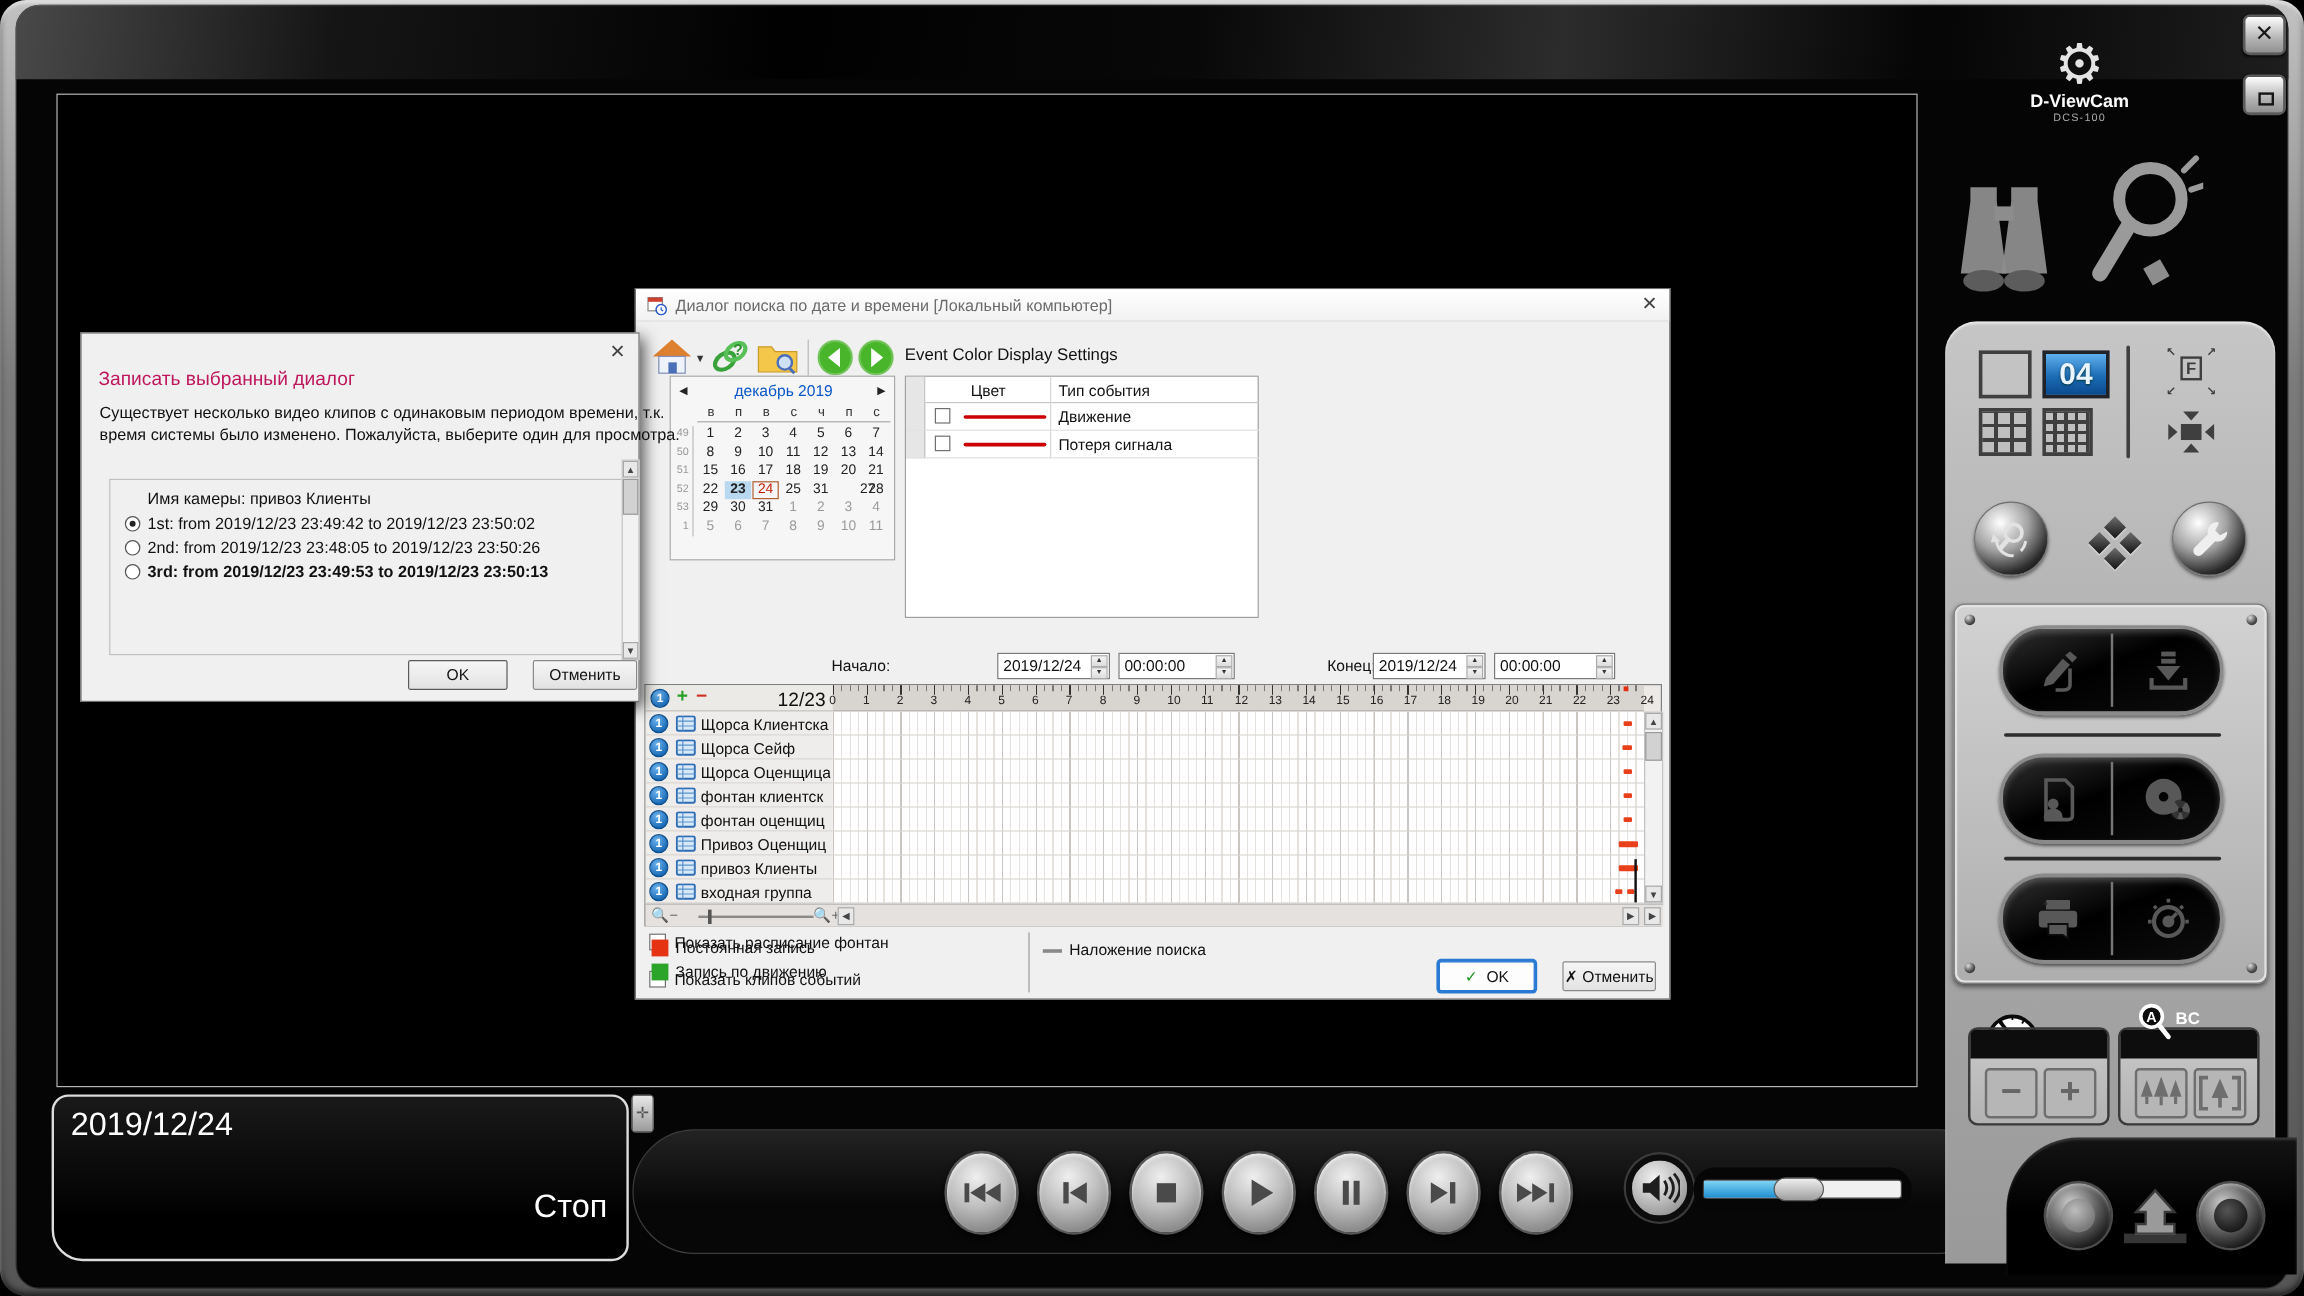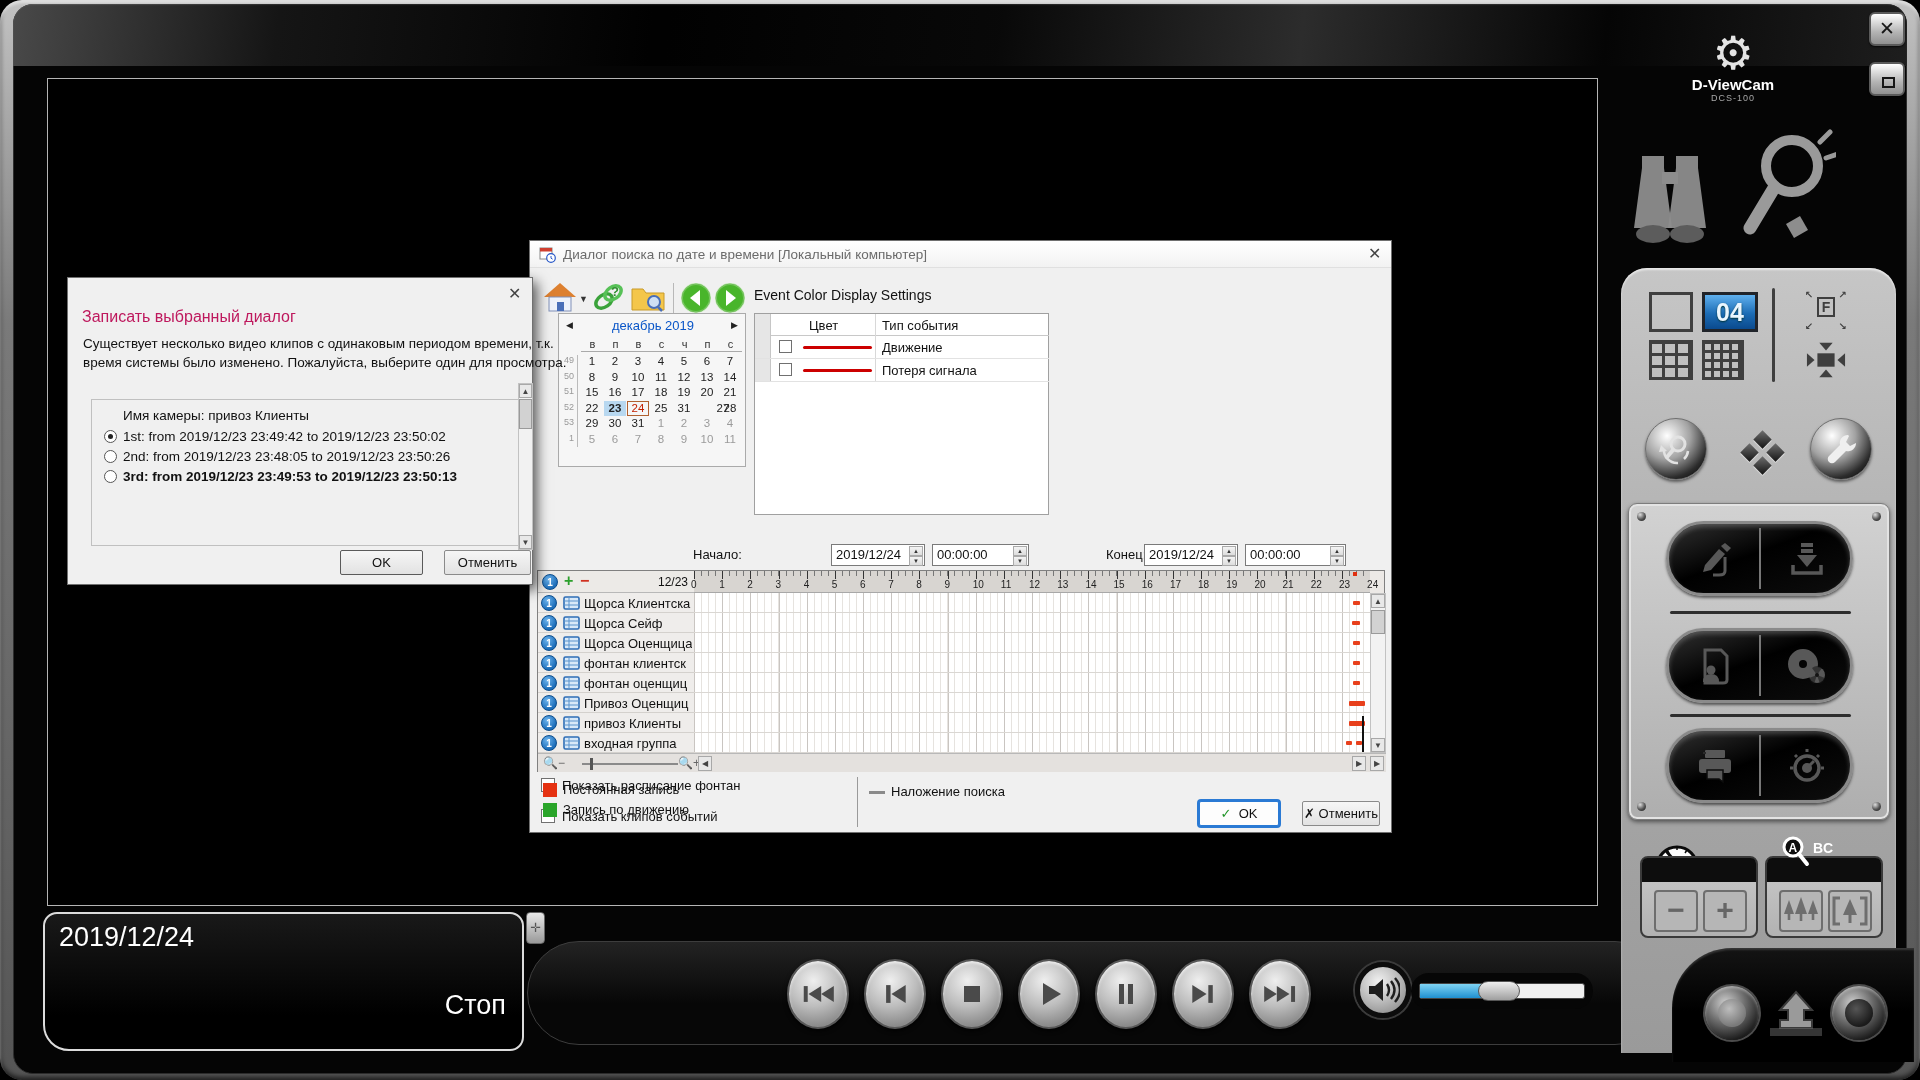--- a/index.html
+++ b/index.html
@@ -584,21 +584,21 @@
           <span>▲</span>
           <span>▼</span>
         </span>
     </div>
 
     <div class="abs tl" style="left:7px;top:329px;width:848px;height:202px">
       <div class="abs" style="left:0;top:0;width:156px;height:22px;background:#eceae7;border-bottom:1px solid #b8b8b8">
         <span class="one-badge" style="left:4px;top:3px">1</span>
         <span class="abs" style="left:26px;top:1px;color:#2ca02c;font-size:16px;font-weight:bold">+</span>
         <span class="abs" style="left:42px;top:1px;color:#d03020;font-size:16px;font-weight:bold">−</span>
-        <span class="abs" style="right:6px;top:4px;font-size:12px;color:#111">12/23</span>
+        <span class="abs" style="right:6px;top:4px;font-size:16px;color:#111">12/23</span>
       </div>
       <div class="abs tl-ruler" style="left:156px;top:0;width:676px;height:22px">
         <div id="hour-nums">
             <div class="hour-num" style="left: -3px;">0</div>
             <div class="hour-num" style="left: 25.17px;">1</div>
             <div class="hour-num" style="left: 53.34px;">2</div>
             <div class="hour-num" style="left: 81.51px;">3</div>
             <div class="hour-num" style="left: 109.68px;">4</div>
             <div class="hour-num" style="left: 137.85px;">5</div>
             <div class="hour-num" style="left: 166.02px;">6</div>

